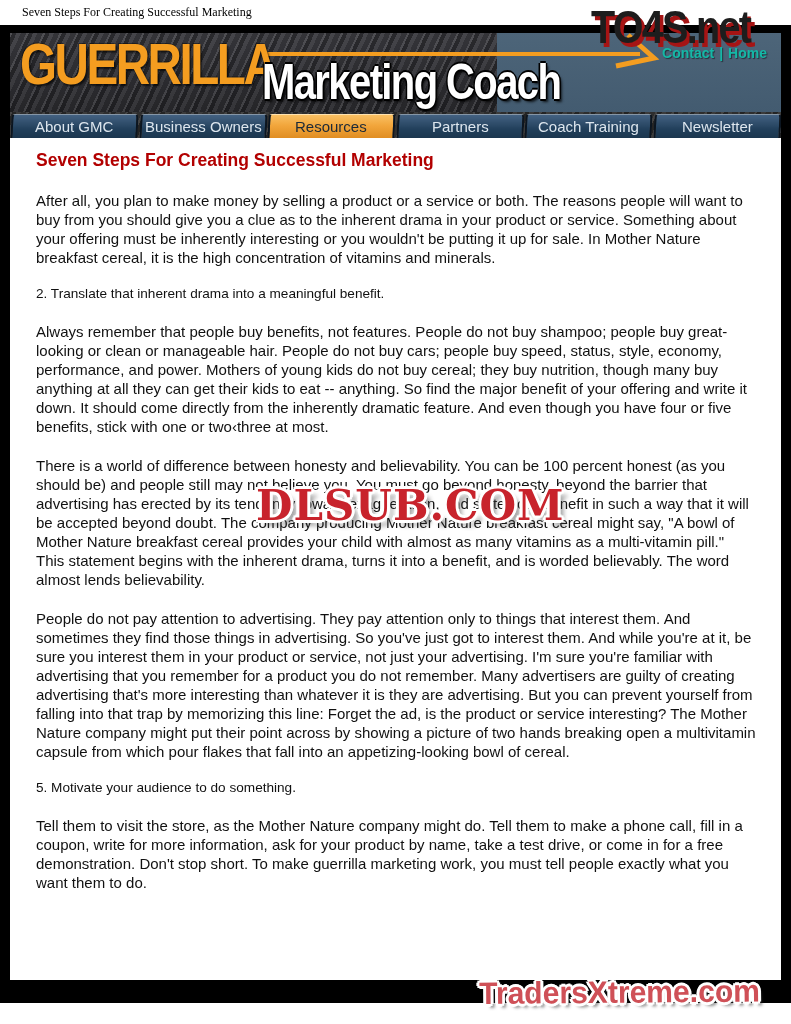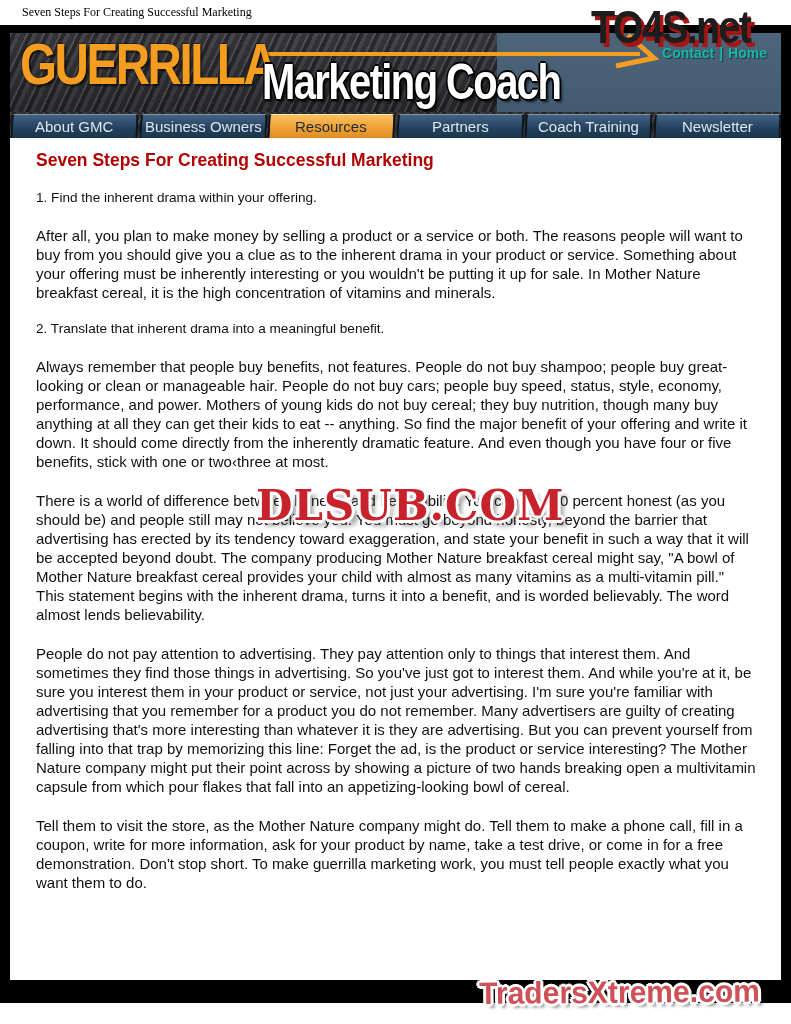--- a/index.html
+++ b/index.html
@@ -187,30 +187,30 @@
           <span>Coach Training</span>
         </div>
       <div class="nav-tab">
           <span>Newsletter</span>
         </div>
     </div>
 
     <div class="content">
       <h1 class="article-title">Seven Steps For Creating Successful Marketing</h1>
 
-      <p class="step-head">1. Find the inherent drama within your offering.</p>
       <p class="step-body">After all, you plan to make money by selling a product or a service or both. The reasons people will want to buy from you should give you a clue as to the inherent drama in your product or service. Something about your offering must be inherently interesting or you wouldn't be putting it up for sale. In Mother Nature breakfast cereal, it is the high concentration of vitamins and minerals.</p>
 
       <p class="step-head">2. Translate that inherent drama into a meaningful benefit.</p>
       <p class="step-body">Always remember that people buy benefits, not features. People do not buy shampoo; people buy great-looking or clean or manageable hair. People do not buy cars; people buy speed, status, style, economy, performance, and power. Mothers of young kids do not buy cereal; they buy nutrition, though many buy anything at all they can get their kids to eat -- anything. So find the major benefit of your offering and write it down. It should come directly from the inherently dramatic feature. And even though you have four or five benefits, stick with one or two‹three at most.</p>
 
       <p class="step-body">There is a world of difference between honesty and believability. You can be 100 percent honest (as you should be) and people still may not believe you. You must go beyond honesty, beyond the barrier that advertising has erected by its tendency toward exaggeration, and state your benefit in such a way that it will be accepted beyond doubt. The company producing Mother Nature breakfast cereal might say, "A bowl of Mother Nature breakfast cereal provides your child with almost as many vitamins as a multi-vitamin pill." This statement begins with the inherent drama, turns it into a benefit, and is worded believably. The word almost lends believability.</p>
 
       <p class="step-body">People do not pay attention to advertising. They pay attention only to things that interest them. And sometimes they find those things in advertising. So you've just got to interest them. And while you're at it, be sure you interest them in your product or service, not just your advertising. I'm sure you're familiar with advertising that you remember for a product you do not remember. Many advertisers are guilty of creating advertising that's more interesting than whatever it is they are advertising. But you can prevent yourself from falling into that trap by memorizing this line: Forget the ad, is the product or service interesting? The Mother Nature company might put their point across by showing a picture of two hands breaking open a multivitamin capsule from which pour flakes that fall into an appetizing-looking bowl of cereal.</p>
 
+      <p class="step-head">5. Motivate your audience to do something.</p>
       <p class="step-body">Tell them to visit the store, as the Mother Nature company might do. Tell them to make a phone call, fill in a coupon, write for more information, ask for your product by name, take a test drive, or come in for a free demonstration. Don't stop short. To make guerrilla marketing work, you must tell people exactly what you want them to do.</p>
     </div>
 
   </div>
 
   <div class="wm wm-top">TO4S.net</div>
   <div class="wm wm-mid">DLSUB.COM</div>
   <div class="wm wm-bottom">TradersXtreme.com</div>
 
 

